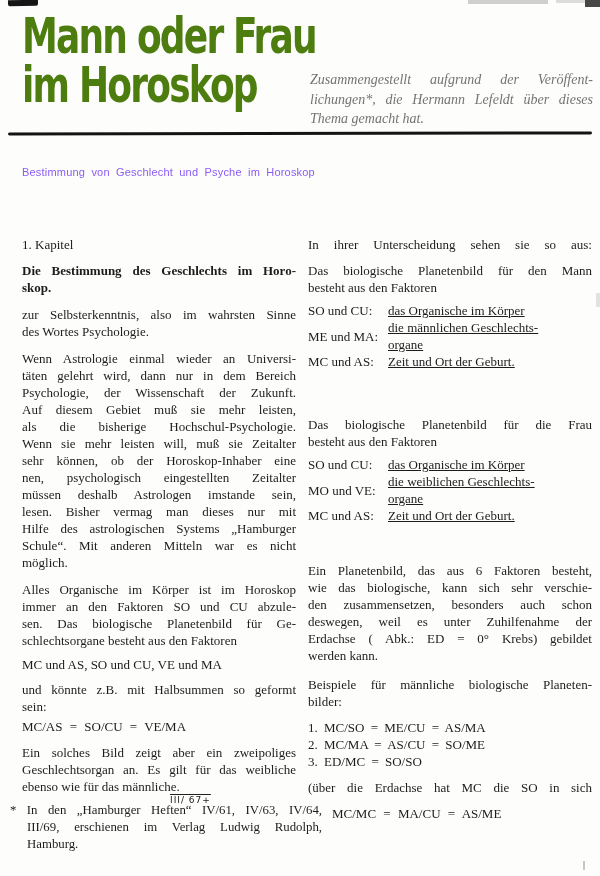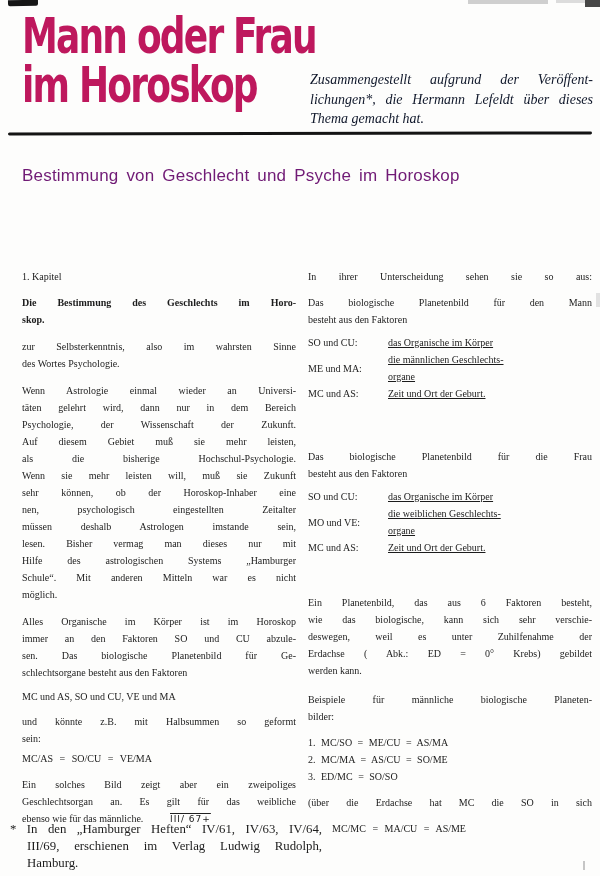--- a/index.html
+++ b/index.html
@@ -12,39 +12,39 @@
   
   .artifact { position:absolute; }
   .a-topleft { left:8px; top:0; width:30px; height:6px; background:#161616; border-radius:0 0 2px 2px; transform:rotate(-1deg); }
   .a-topstrip1 { left:468px; top:0; width:80px; height:4px; background:#cfcfcf; }
   .a-topstrip2 { left:556px; top:0; width:30px; height:3px; background:#dcdcdc; }
   .a-topcorner { left:585px; top:0; width:15px; height:7px; background:#474747; }
   .a-rightspeck { left:596px; top:293px; width:4px; height:14px; background:#e2e2e2; }
   .a-bottomspeck { left:583px; top:861px; width:2px; height:9px; background:#c6c6c6; }
 
   
-  .title { position:absolute; left:22px; top:12px; font-family:"DejaVu Sans", sans-serif; font-weight:bold; color:#be185d; }
+  .title { position:absolute; left:22px; top:12px; font-family:"DejaVu Sans", sans-serif; font-weight:bold; color:#4d7c0f; }
   .title-l { font-size:50px; line-height:49px; letter-spacing:-2.5px; white-space:nowrap;
              transform:scaleX(0.72); transform-origin:left center; }
 
   .attribution { position:absolute; left:310px; top:70px; width:283px;
-                 font-style:italic; font-size:14px; line-height:19.5px; color:#0f172a; }
+                 font-style:italic; font-size:14px; line-height:19.5px; color:#737373; }
 
   .rule { position:absolute; left:8px; top:132px; width:584px; height:3px; background:#141414;
           border-radius:2px; transform:rotate(-0.12deg); }
 
   .section-heading { position:absolute; left:22px; top:166px; width:560px;
-                     font-family:"Liberation Sans", sans-serif; font-size:17px;
-                     letter-spacing:0.2px; word-spacing:3px; color:#701a75; }
+                     font-family:"Liberation Sans", sans-serif; font-size:11px;
+                     letter-spacing:0.2px; word-spacing:3px; color:#8b5cf6; }
 
   
   .columns { position:absolute; left:22px; top:236px; width:570px; display:flex; }
   .col-left  { width:274px; margin-right:12px; flex:none; }
   .col-right { width:284px; flex:none; }
-  .col-left, .col-right { font-size:10px; line-height:17px;margin-top:32px; }
+  .col-left, .col-right { font-size:13px; line-height:17px; }
 
   .ln { min-height:17px; }
   .j  { text-align:justify; text-align-last:justify; text-justify:inter-word; }
   .last { text-align-last:left; }
 
   .kapitel { margin-bottom:9px; }
   .bold-heading { font-weight:bold; margin-bottom:10px; }
   .para { margin-bottom:10px; }
   .para-tight { margin-bottom:7px; }
   .factors-line { margin-bottom:8px; }
@@ -58,21 +58,21 @@
   .factor-value { flex:1;text-decoration:underline; }
   .gap-lg { height:46px; }
   .gap-md { height:38px; }
   .examples-intro { margin-bottom:9px; margin-top:12px; }
   .example-line { word-spacing:3px; }
   .examples { margin-bottom:9px; }
   .note { margin-bottom:9px; }
   .final-formula { word-spacing:4px; margin-left:24px; }
 
   
-  .footnote { position:absolute; left:10px; top:821px; width:312px;
+  .footnote { position:absolute; left:10px; top:802px; width:312px;
               font-size:12.8px; line-height:16.5px; }
   .fn-cont { padding-left:17px; }
   .fn-annotation { position:absolute; left:160px; top:-10px;
                    font-family:"DejaVu Sans", sans-serif; font-size:9px;
                    letter-spacing:1px; text-decoration:overline; color:#202020; }
 </style>
 </head>
 <body>
 
 <div class="artifact a-topleft"></div>
@@ -111,21 +111,21 @@
       <div class="ln j">zur Selbsterkenntnis, also im wahrsten Sinne</div>
       <div class="ln j last">des Wortes Psychologie.</div>
     </div>
 
     <div class="para">
       <div class="ln j">Wenn Astrologie einmal wieder an Universi-</div>
       <div class="ln j">täten gelehrt wird, dann nur in dem Bereich</div>
       <div class="ln j">Psychologie, der Wissenschaft der Zukunft.</div>
       <div class="ln j">Auf diesem Gebiet muß sie mehr leisten,</div>
       <div class="ln j">als die bisherige Hochschul-Psychologie.</div>
-      <div class="ln j">Wenn sie mehr leisten will, muß sie Zukunft</div>
+      <div class="ln j">Wenn sie mehr leisten will, muß sie Zeitalter</div>
       <div class="ln j">sehr können, ob der Horoskop-Inhaber eine</div>
       <div class="ln j">nen, psychologisch eingestellten Zeitalter</div>
       <div class="ln j">müssen deshalb Astrologen imstande sein,</div>
       <div class="ln j">lesen. Bisher vermag man dieses nur mit</div>
       <div class="ln j">Hilfe des astrologischen Systems „Hamburger</div>
       <div class="ln j">Schule“. Mit anderen Mitteln war es nicht</div>
       <div class="ln j last">möglich.</div>
     </div>
 
     <div class="para-tight">
@@ -208,20 +208,21 @@
             <div class="ln">Zeit und Ort der Geburt.</div>
           </div>
       </div>
     </div>
 
     <div class="gap-md"></div>
 
     <div class="para">
       <div class="ln j">Ein Planetenbild, das aus 6 Faktoren besteht,</div>
       <div class="ln j">wie das biologische, kann sich sehr verschie-</div>
+      <div class="ln j">den zusammensetzen, besonders auch schon</div>
       <div class="ln j">deswegen, weil es unter Zuhilfenahme der</div>
       <div class="ln j">Erdachse ( Abk.: ED = 0° Krebs) gebildet</div>
       <div class="ln j last">werden kann.</div>
     </div>
 
     <div class="examples-intro">
       <div class="ln j">Beispiele für männliche biologische Planeten-</div>
       <div class="ln j last">bilder:</div>
     </div>
 

